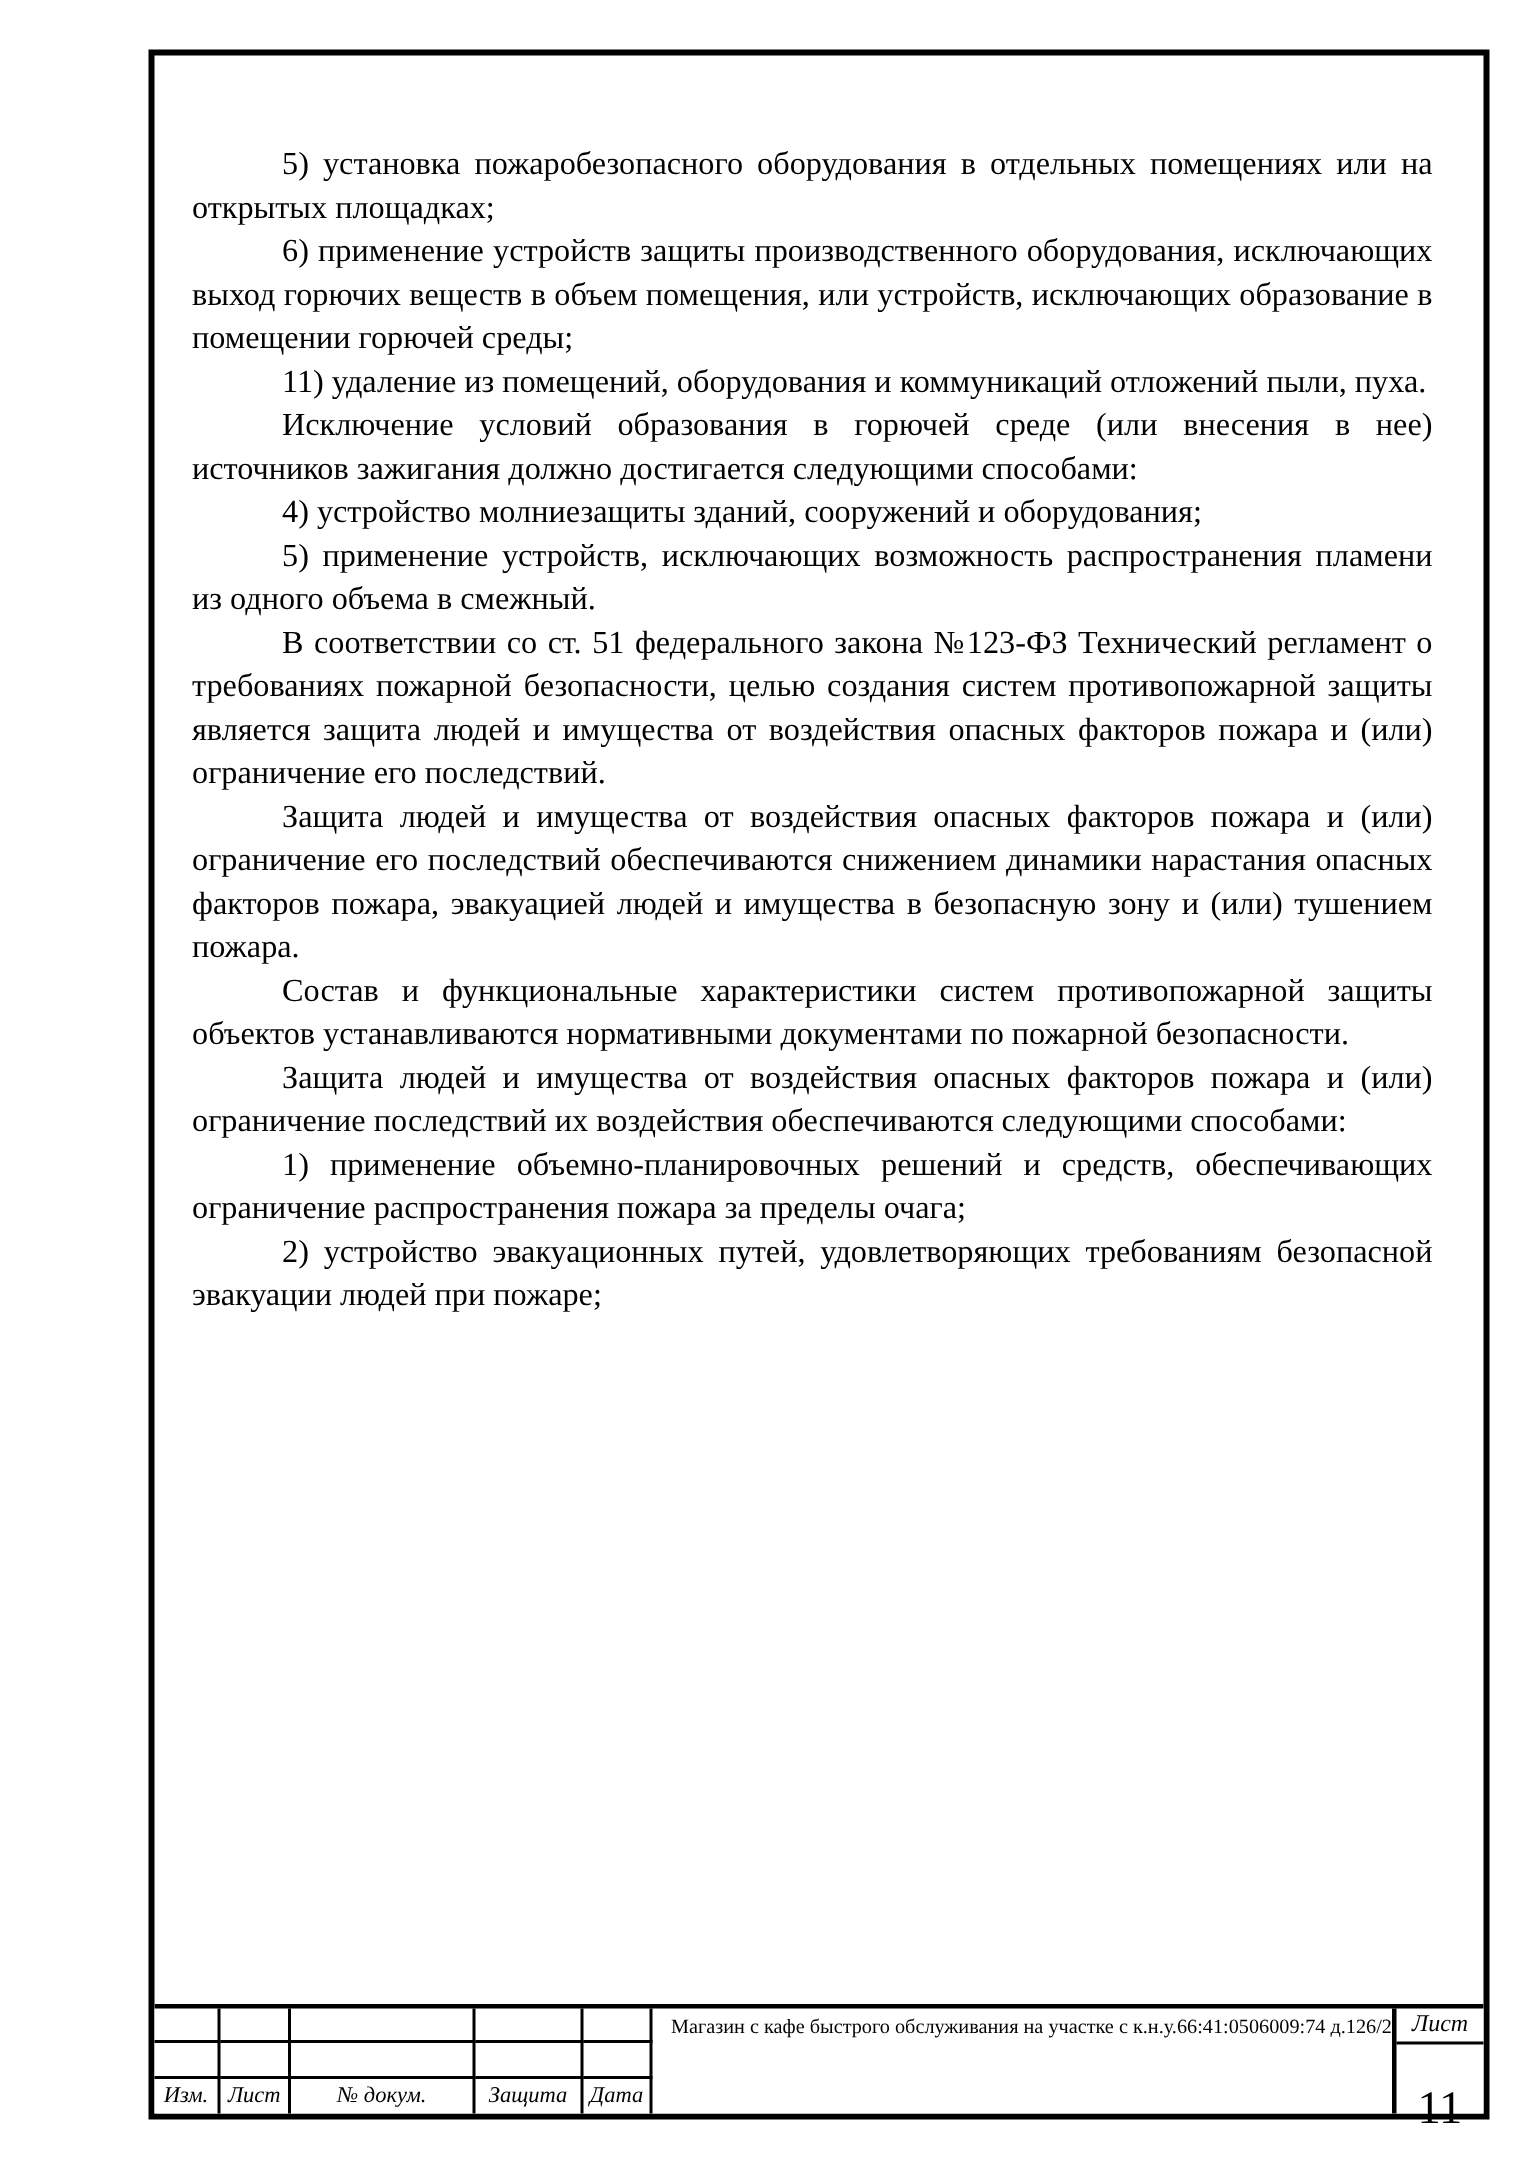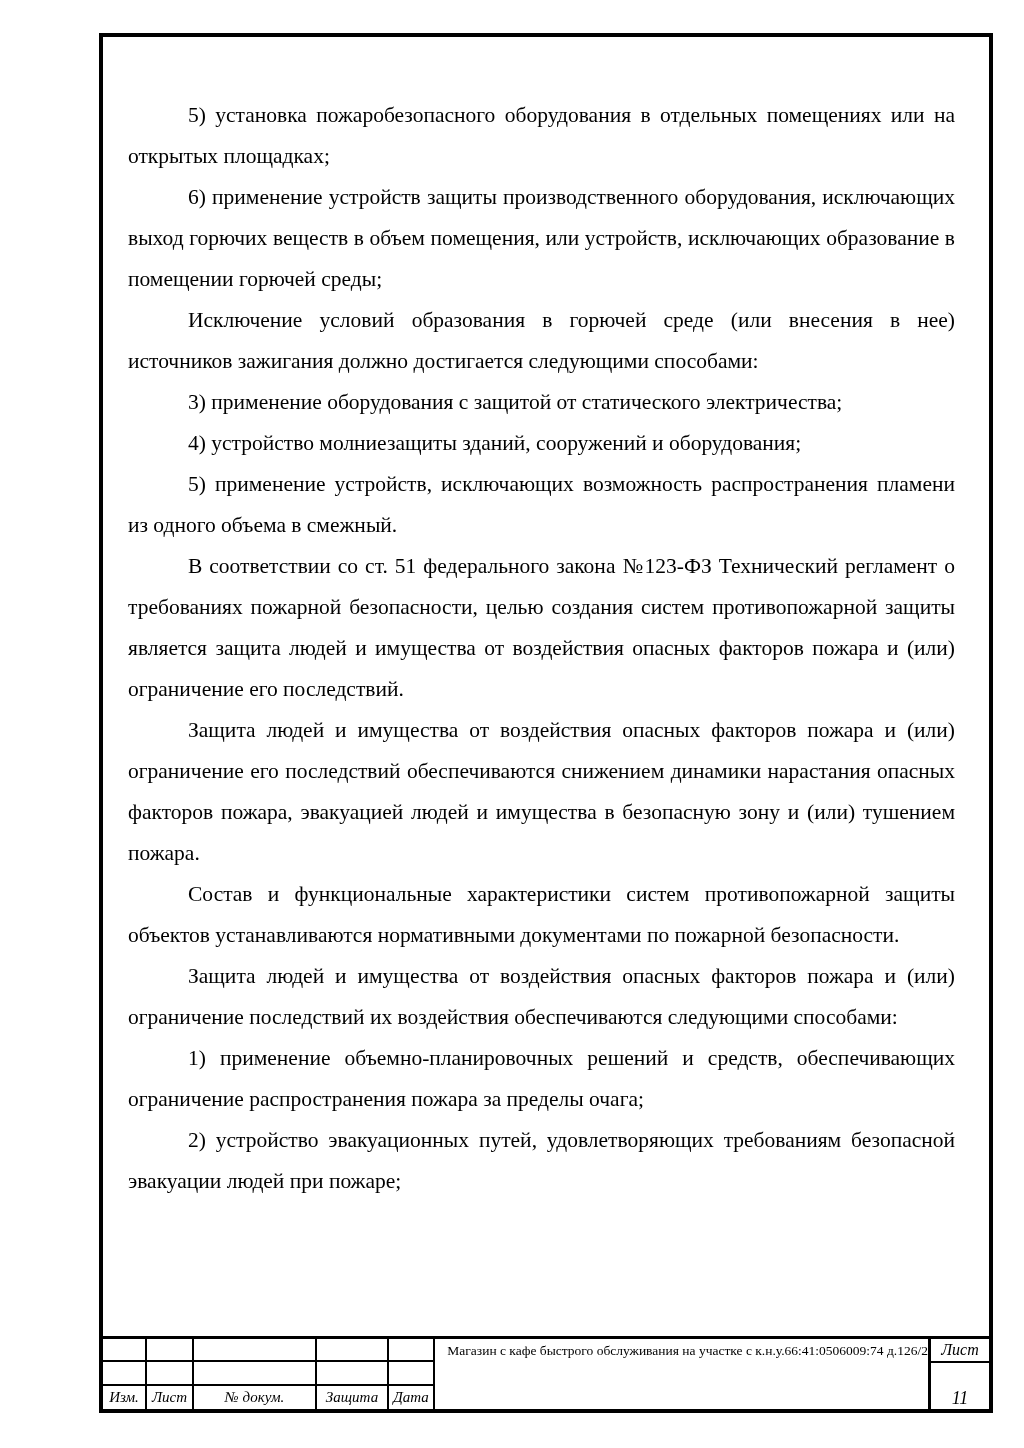--- a/index.html
+++ b/index.html
@@ -30,21 +30,21 @@
   }
   .text-area {
     position: absolute;
     left: 25px;
     right: 34px;
     top: 58px;
   }
   .text-area p {
     margin: 0;
     font-size: 21.5px;
-    line-height: 41px;
+    line-height: 29px;
     text-indent: 60px;
     text-align: justify;
     text-align-last: left;
     color: #000000;
   }
   
   .stamp {
     position: absolute;
     left: 0;
     bottom: 0;
@@ -99,36 +99,35 @@
     text-align: center;
     font-style: italic;
     font-size: 16px;
     line-height: 22px;
   }
   .sheet-number {
     flex: 1;
     display: flex;
     align-items: center;
     justify-content: center;
-    font-style: italic;
-    font-size: 18px;
+    font-size: 31px;
     margin-top: 24px;
   }
 </style>
 </head>
 <body>
 
 <div class="page">
   <div class="frame">
 
     <div class="text-area">
       <p>5) установка пожаробезопасного оборудования в отдельных помещениях или на открытых площадках;</p>
       <p>6) применение устройств защиты производственного оборудования, исключающих выход горючих веществ в объем помещения, или устройств, исключающих образование в помещении горючей среды;</p>
+      <p>11) удаление из помещений, оборудования и коммуникаций отложений пыли, пуха.</p>
       <p>Исключение условий образования в горючей среде (или внесения в нее) источников зажигания должно достигается следующими способами:</p>
-      <p>3) применение оборудования с защитой от статического электричества;</p>
       <p>4) устройство молниезащиты зданий, сооружений и оборудования;</p>
       <p>5) применение устройств, исключающих возможность распространения пламени из одного объема в смежный.</p>
       <p>В соответствии со ст. 51 федерального закона №123-ФЗ Технический регламент о требованиях пожарной безопасности, целью создания систем противопожарной защиты является защита людей и имущества от воздействия опасных факторов пожара и (или) ограничение его последствий.</p>
       <p>Защита людей и имущества от воздействия опасных факторов пожара и (или) ограничение его последствий обеспечиваются снижением динамики нарастания опасных факторов пожара, эвакуацией людей и имущества в безопасную зону и (или) тушением пожара.</p>
       <p>Состав и функциональные характеристики систем противопожарной защиты объектов устанавливаются нормативными документами по пожарной безопасности.</p>
       <p>Защита людей и имущества от воздействия опасных факторов пожара и (или) ограничение последствий их воздействия обеспечиваются следующими способами:</p>
       <p>1) применение объемно-планировочных решений и средств, обеспечивающих ограничение распространения пожара за пределы очага;</p>
       <p>2) устройство эвакуационных путей, удовлетворяющих требованиям безопасной эвакуации людей при пожаре;</p>
     </div>
 

